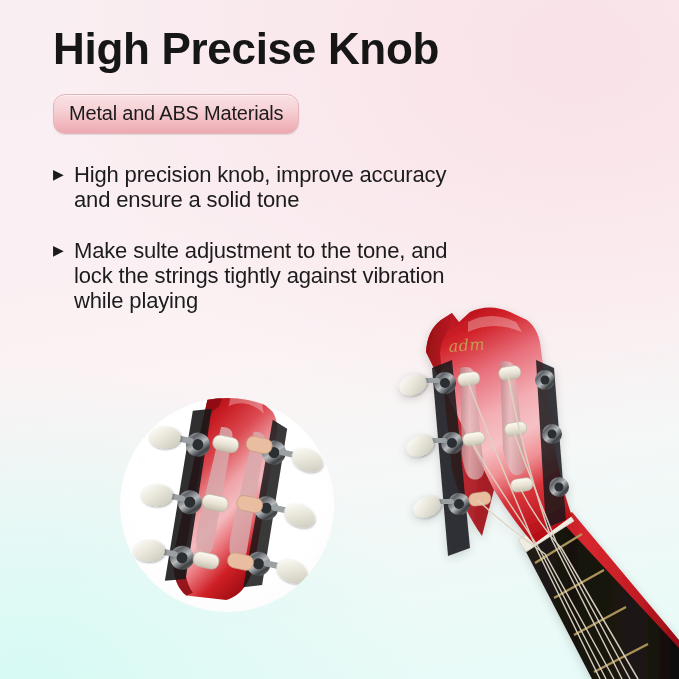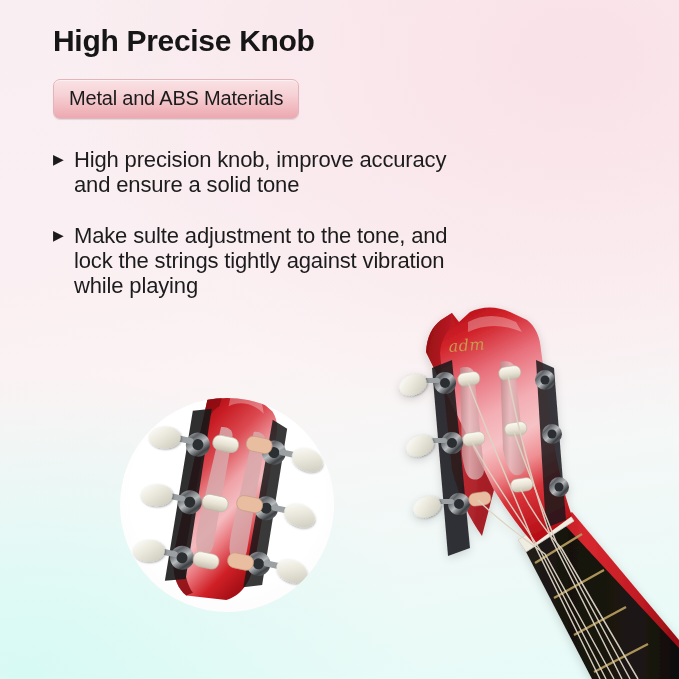--- a/index.html
+++ b/index.html
@@ -41,37 +41,37 @@
 
   
   .text-col {
     position: absolute;
     left: 53px;
     top: 24px;
     width: 420px;
   }
 
   .headline {
-    font-size: 30px;
+    font-size: 44px;
     font-weight: bold;
     color: #161616;
     letter-spacing: -0.3px;
     line-height: 1.12;
     margin: 0;
     white-space: nowrap;
   }
 
   .badge-wrap {
     margin-top: 21px;
     display: inline-block;
   }
   .badge {
     display: inline-block;
     padding: 7px 15px 8px 15px;
-    border-radius: 7px;
+    border-radius: 12px;
     font-size: 20px;
     color: #1b1b1b;
     letter-spacing: -0.2px;
     background: linear-gradient(180deg,
        #fae2e4 0%,
        #f6d2d6 38%,
        #f0b7bd 78%,
        #eca9b1 100%);
     border: 1px solid #e3b4ba;
     box-shadow: 0 1px 1px rgba(0,0,0,0.10), inset 0 1px 0 rgba(255,255,255,0.55);

